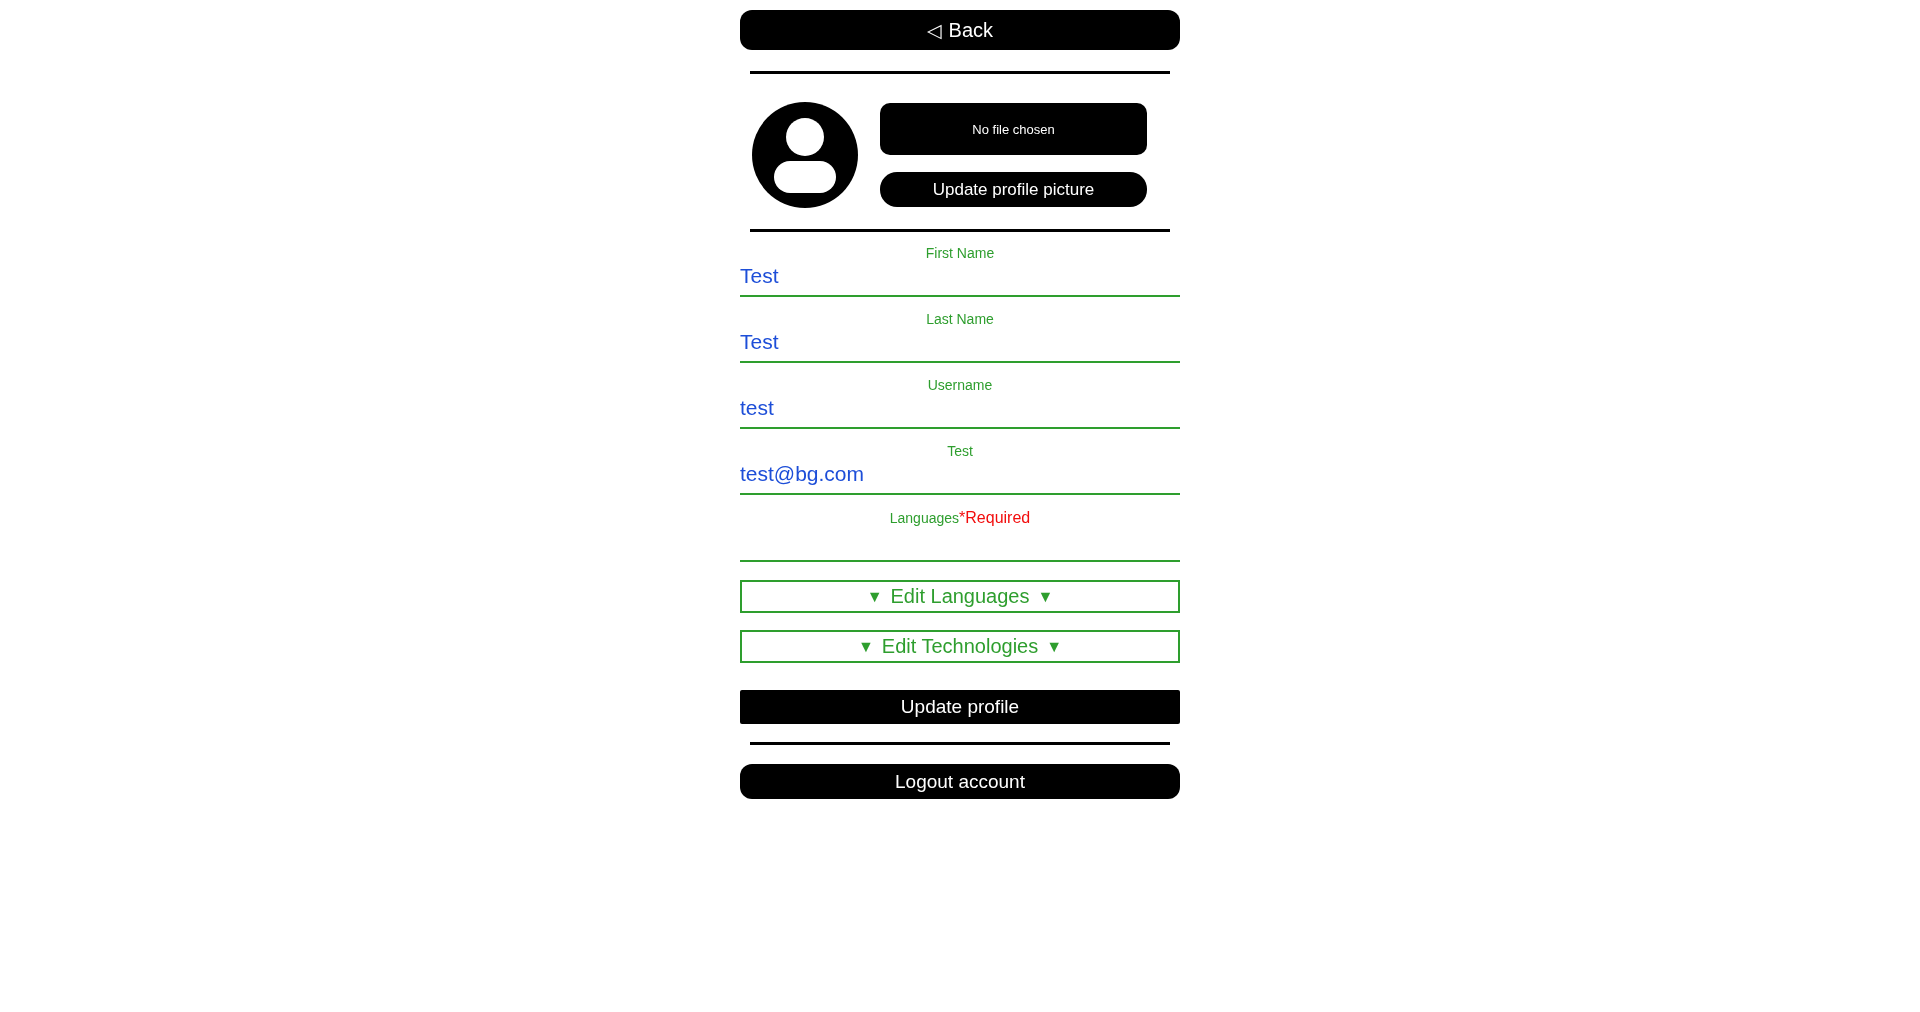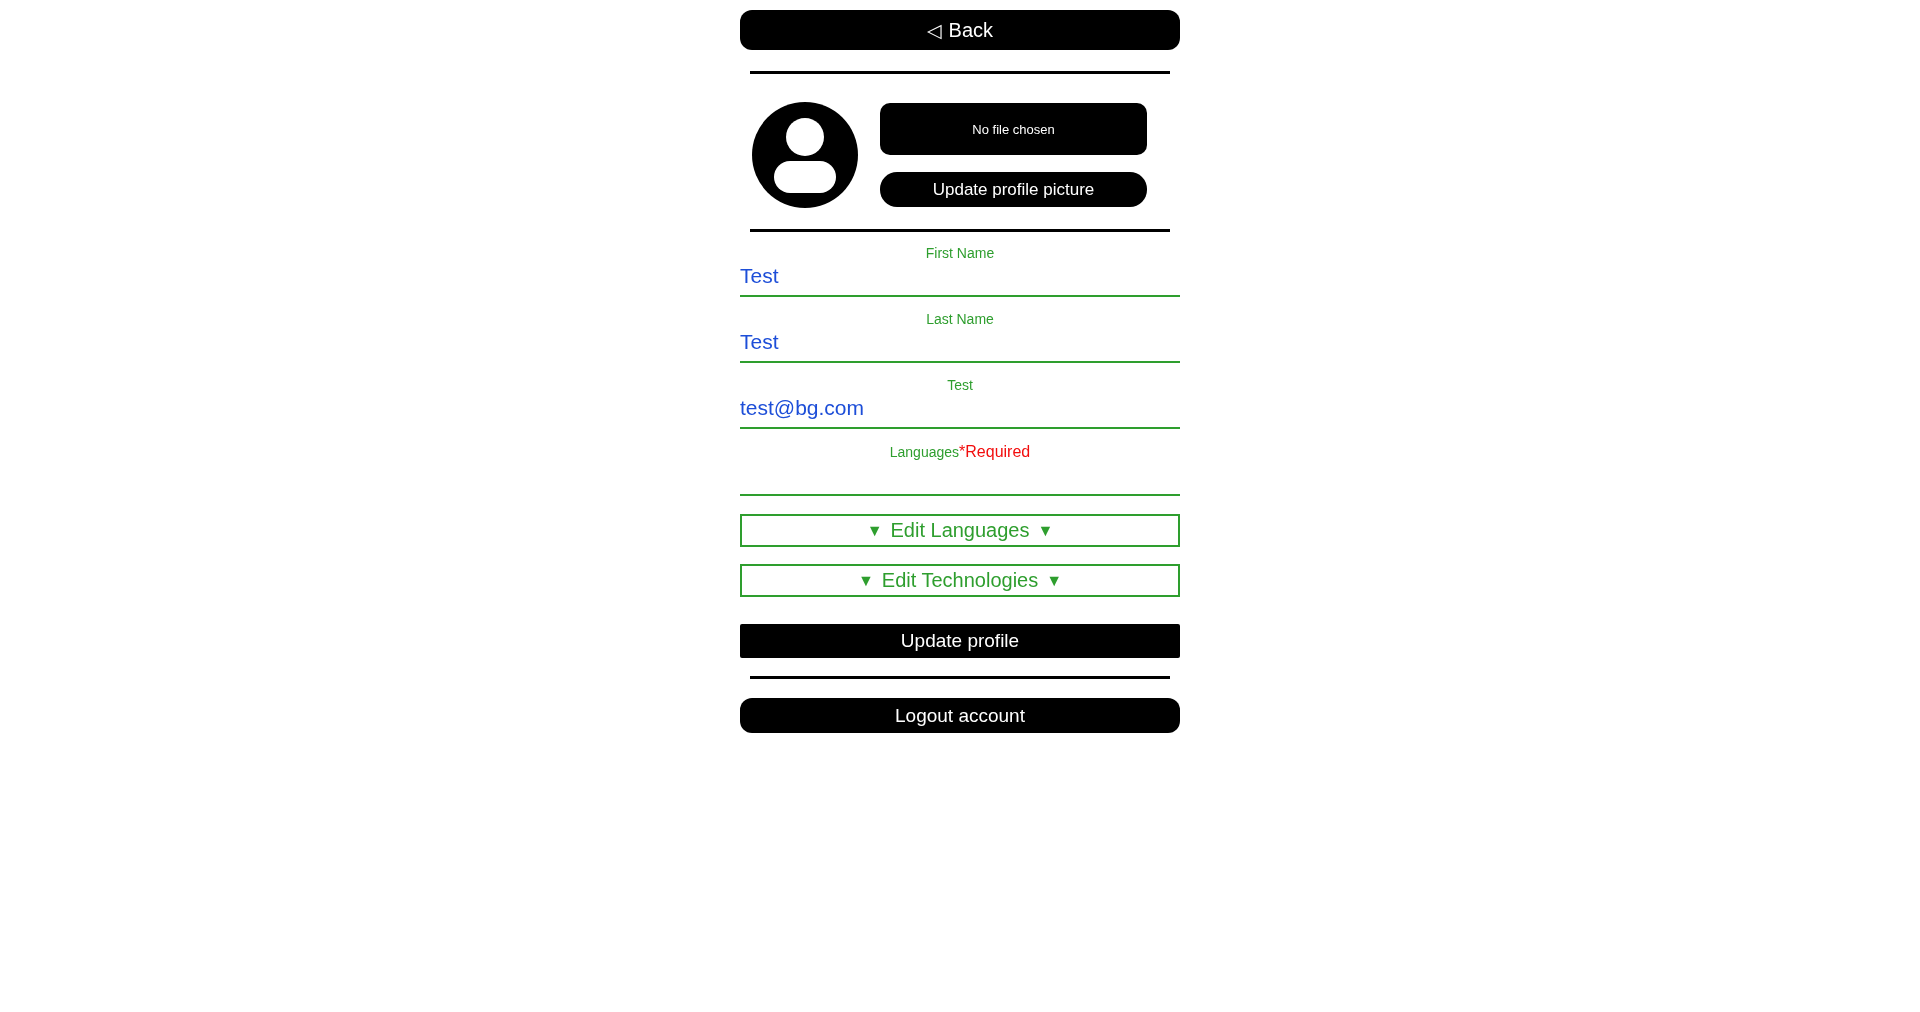--- a/index.html
+++ b/index.html
@@ -166,20 +166,27 @@
     </div>
 
     <div class="field">
       <div class="field-label-row">
         <span class="field-label">Last Name</span>
         <span class="required-note"></span>
       </div>
       <input type="text" value="Test" style="">
     </div>
 
+    <div class="field">
+      <div class="field-label-row">
+        <span class="field-label">Username</span>
+        <span class="required-note"></span>
+      </div>
+      <input type="text" value="test" style="">
+    </div>
 
     <div class="field">
       <div class="field-label-row">
         <span class="field-label">Test</span>
         <span class="required-note"></span>
       </div>
       <input type="text" value="test@bg.com" style="">
     </div>
 
     <div class="field">

